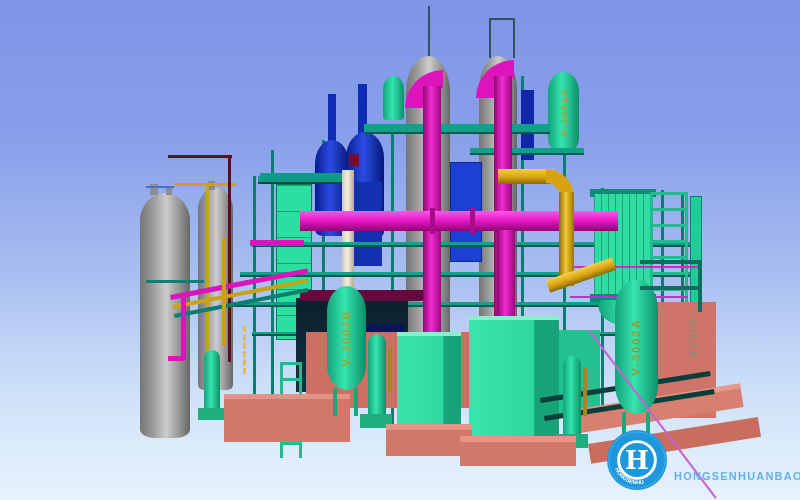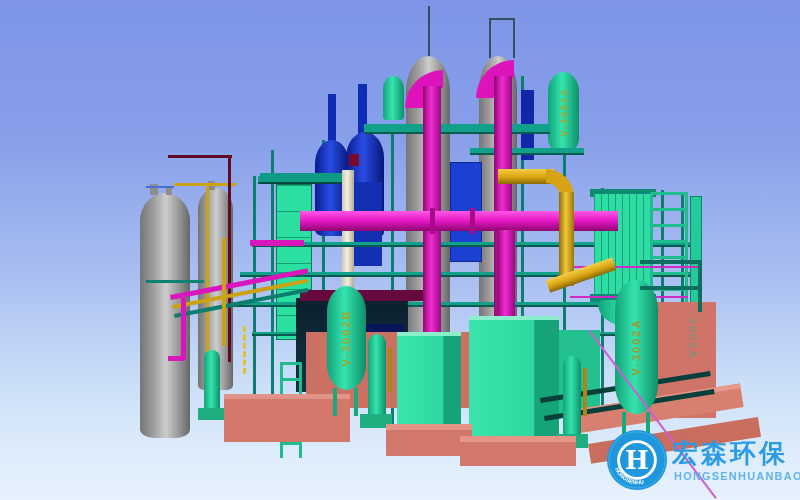--- a/index.html
+++ b/index.html
@@ -179,16 +179,15 @@
     <circle cx="32" cy="32" r="29" fill="none" stroke="#5ec4f2" stroke-width="1" opacity="0.55"></circle>
     <circle cx="32" cy="32" r="19" fill="none" stroke="#ffffff" stroke-width="3"></circle>
     <text x="32" y="41" text-anchor="middle" font-size="26" font-weight="bold" fill="#ffffff" font-family="DejaVu Serif, serif">H</text>
     <defs>
         <path id="arc" d="M 9.5 41 A 24.5 24.5 0 0 0 41 55.5" fill="none"></path>
       </defs>
     <text font-size="5.6" font-weight="bold" fill="#ffffff" font-family="Liberation Sans, sans-serif">
       <textPath href="#arc">HONGSENHUANBAO</textPath>
     </text>
   </svg>
-  <div class="abs cn" style="left:672px;top:436px;font-size:26px;color:#2b9be2;font-family:'DejaVu Sans',sans-serif">宏森环保</div>
   <div class="abs" style="left:674px;top:470px;font-size:11px;font-weight:bold;letter-spacing:1.2px;color:#63b2e9">HONGSENHUANBAO</div>
 
 </div>
 
 </body></html>

